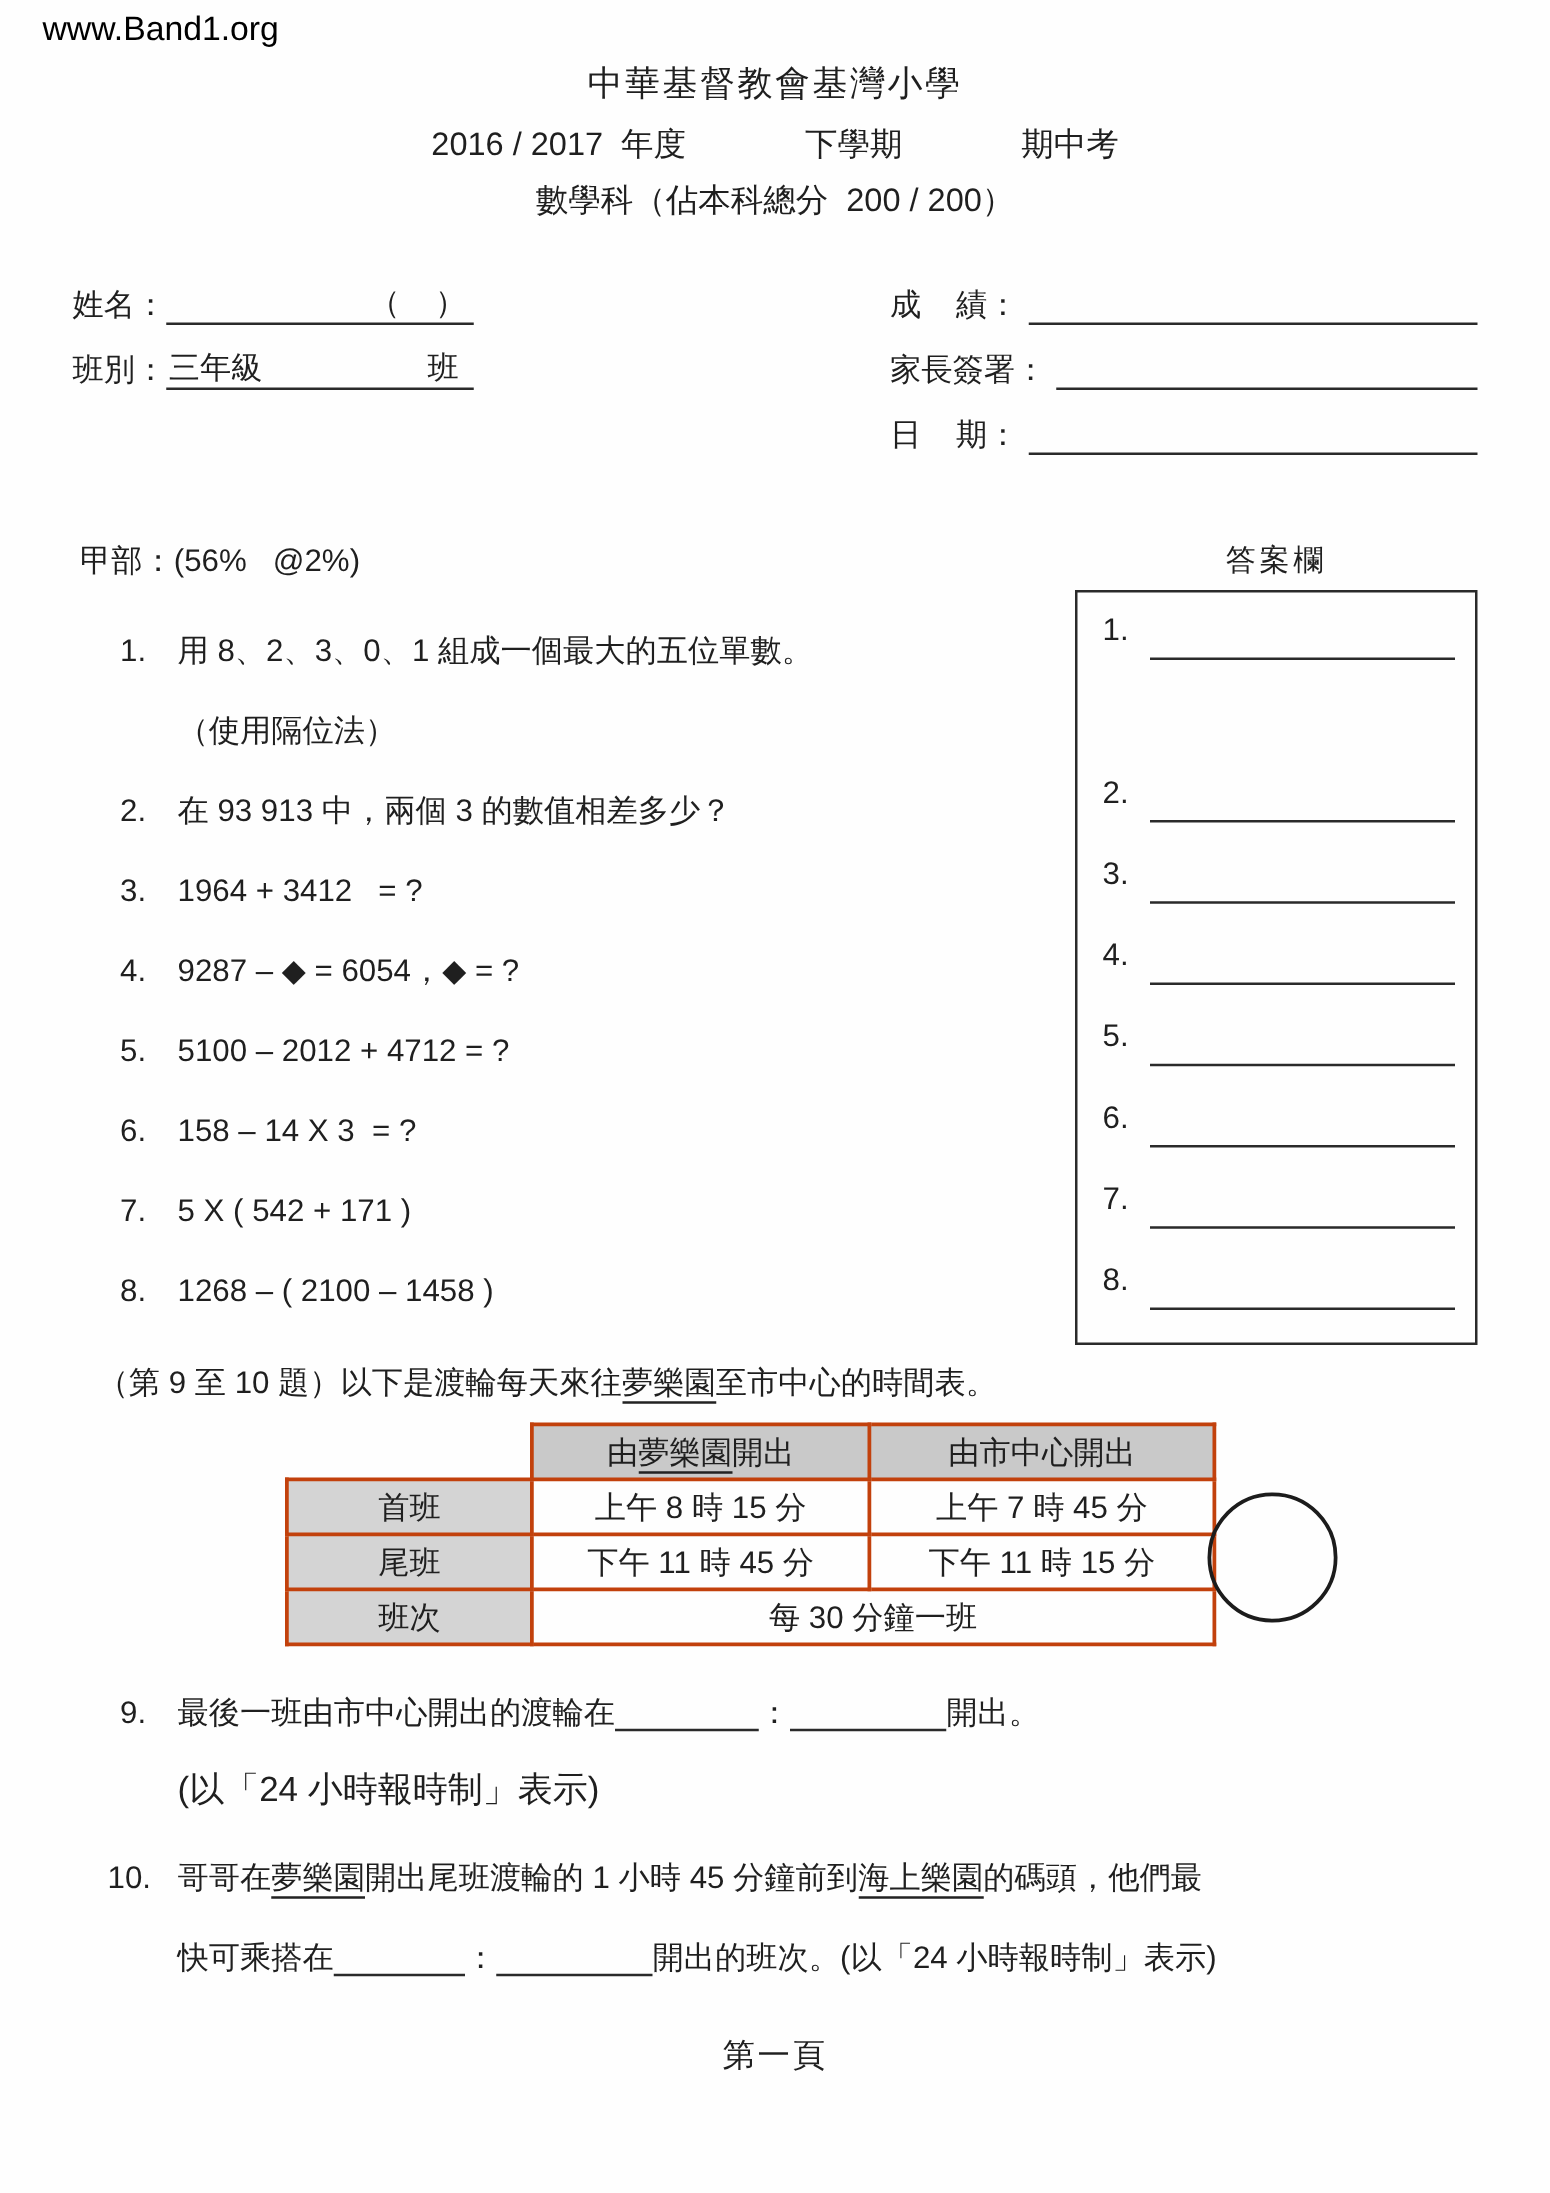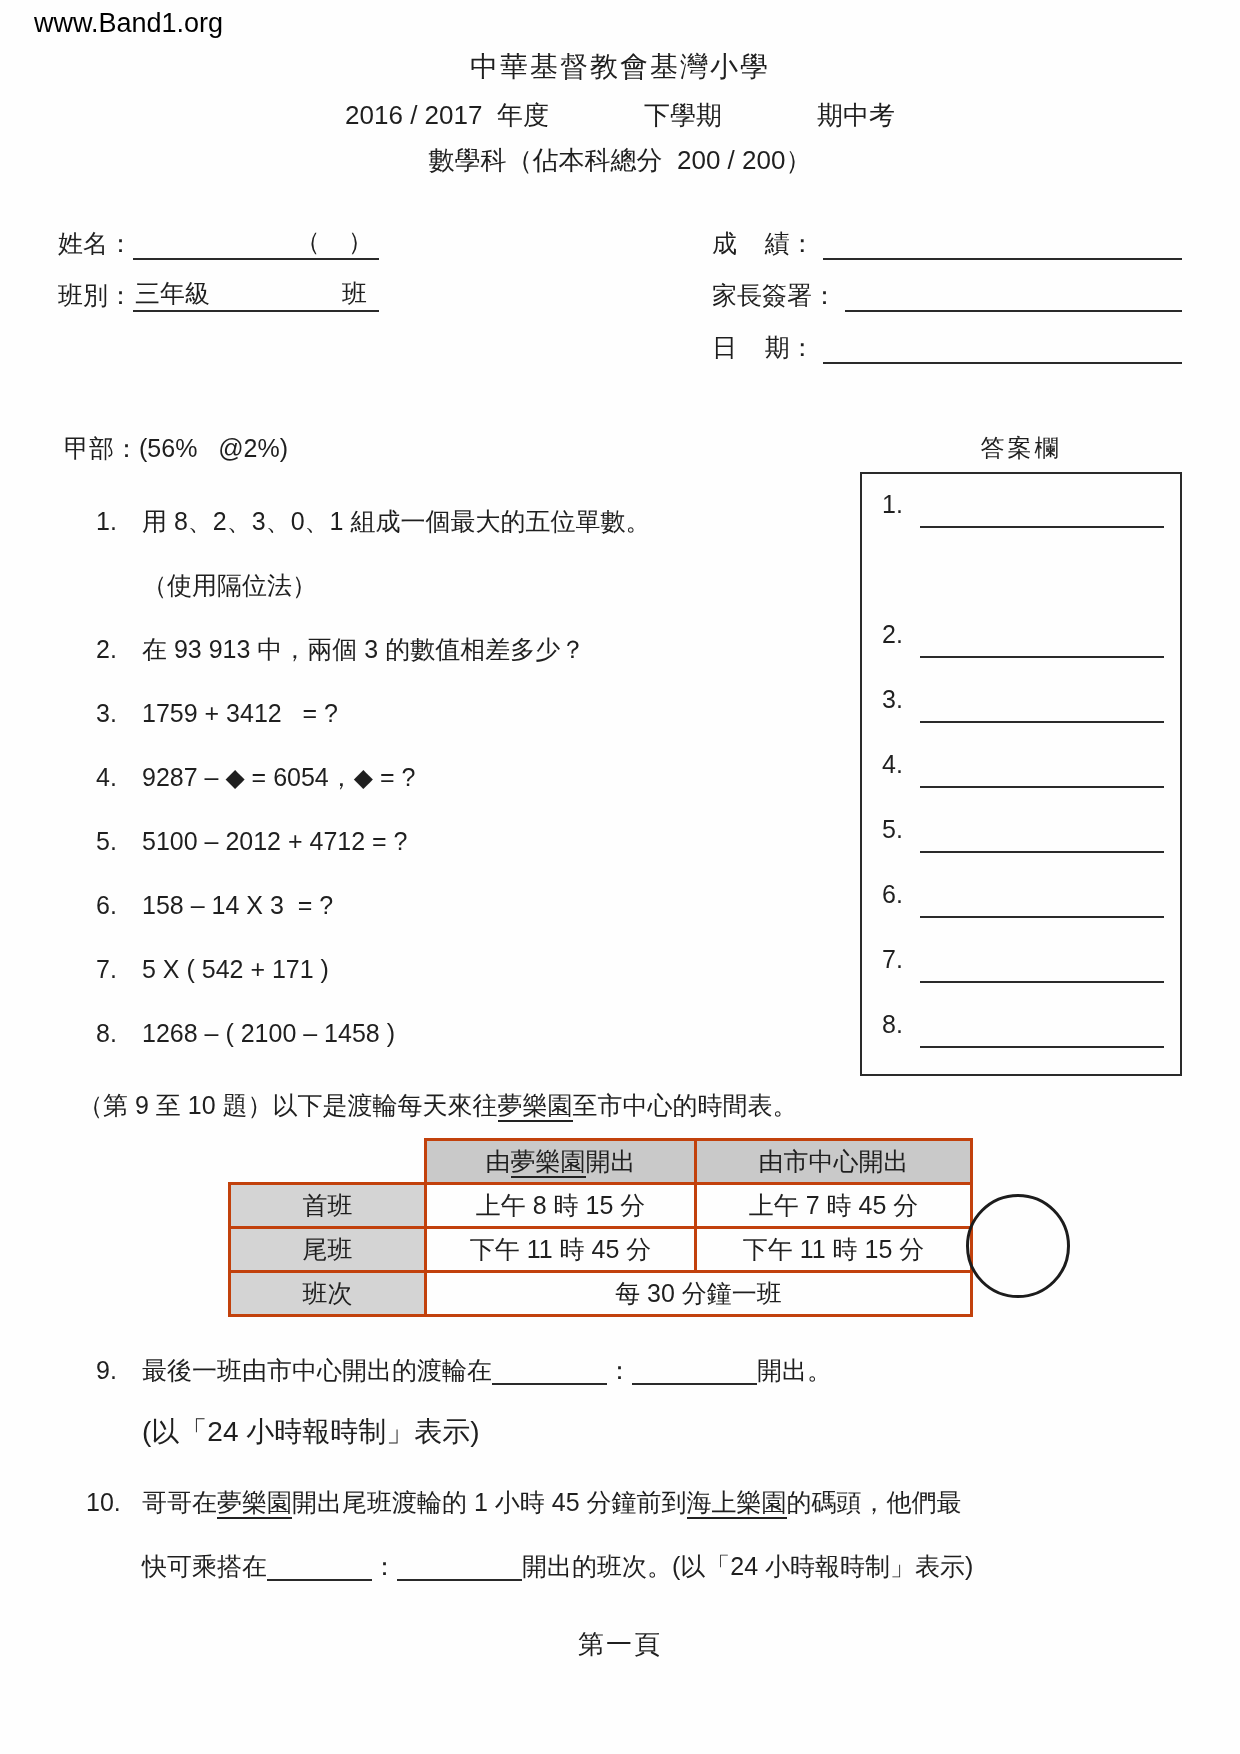--- a/index.html
+++ b/index.html
@@ -117,21 +117,21 @@
         <span class="pre">用 8、2、3、0、1 組成一個最大的五位單數。</span>
       </div>
       <div class="q-sub pre">（使用隔位法）</div>
 
       <div class="q-row">
         <span class="q-num">2.</span>
         <span class="pre">在 93 913 中，兩個 3 的數值相差多少？</span>
       </div>
       <div class="q-row">
         <span class="q-num">3.</span>
-        <span class="pre">1759 + 3412   = ?</span>
+        <span class="pre">1964 + 3412   = ?</span>
       </div>
       <div class="q-row">
         <span class="q-num">4.</span>
         <span class="pre">9287 – ◆ = 6054，◆ = ?</span>
       </div>
       <div class="q-row">
         <span class="q-num">5.</span>
         <span class="pre">5100 – 2012 + 4712 = ?</span>
       </div>
       <div class="q-row">

